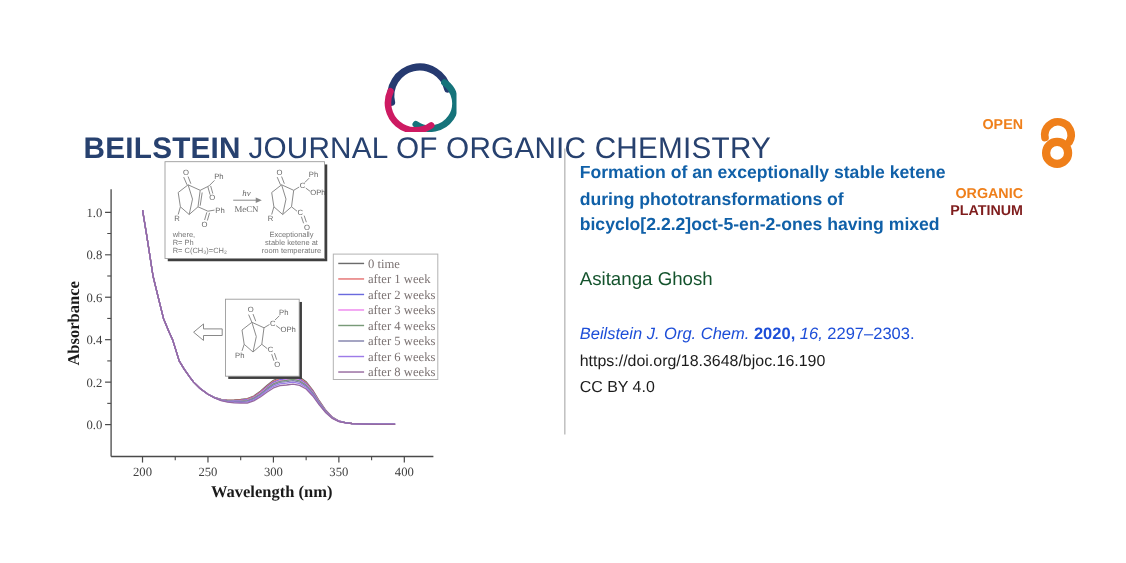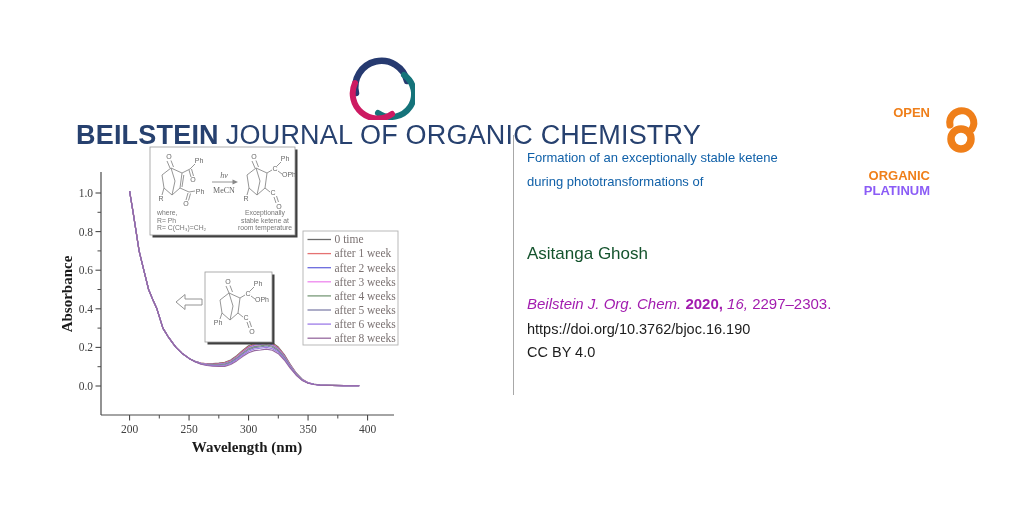--- a/index.html
+++ b/index.html
@@ -6,27 +6,27 @@
   body{width:1024px;height:512px;background:#ffffff;position:relative;overflow:hidden;
        font-family:"Liberation Sans",sans-serif;}
   
   .header{position:absolute;left:62px;top:54px;display:flex;align-items:center;flex-direction:column;}
   .brand-text{margin-left:14px;font-size:27px;color:#27416f;letter-spacing:.2px;white-space:nowrap;}
   .brand-bold{font-weight:700;}
   .brand-rest{font-weight:400;margin-left:7px;}
   .oa-block{position:absolute;right:38px;top:57px;display:flex;align-items:center;}
   .oa-lines{text-align:right;font-weight:700;font-size:13px;line-height:15px;margin-right:6px;}
   .oa-orange{color:#ef7f1a;margin-top:48px;}
-  .oa-gray{color:#8b5cf6;}
+  .oa-gray{color:#7f1d1d;}
   
   .divider{position:absolute;left:513px;top:135px;width:1px;height:260px;background:#a8a8a8;}
   .article{position:absolute;left:527px;top:146px;width:460px;}
-  .article-title{color:#1060a8;font-weight:400;font-size:13px;line-height:23.5px;}
+  .article-title{color:#1060a8;font-weight:700;font-size:16px;line-height:23.5px;}
   .article-author{position:absolute;left:527px;top:244px;font-size:17px;color:#14532d;}
-  .article-citation{position:absolute;left:527px;top:295px;font-size:15px;color:#a21caf;}
+  .article-citation{position:absolute;left:527px;top:295px;font-size:15px;color:#1d4ed8;}
   .cit-italic{font-style:italic;}
   .cit-bold{font-weight:700;}
   .article-doi{position:absolute;left:527px;top:321px;font-size:14.5px;color:#1c1c1c;}
   .article-license{position:absolute;left:527px;top:344px;font-size:14.5px;color:#1c1c1c;}
   
   .chart-wrap{position:absolute;left:60px;top:138px;width:400px;height:345px;}
   .axis-line{stroke:#4a4a4a;stroke-width:1.2;fill:none;}
   text{user-select:none;}
   .mol-line{stroke:#8a8a8a;stroke-width:0.9;fill:none;}
   .mol-label{font-family:"Liberation Sans",sans-serif;font-size:7px;fill:#666;text-anchor:middle;}
@@ -58,30 +58,31 @@
     <circle cx="25" cy="38" r="10" fill="none" stroke="#ef7f1a" stroke-width="7.5"></circle>
   </svg>
 </div>
 
 <div class="divider"></div>
 
 <div class="article">
   <div class="article-title">
     <div>Formation of an exceptionally stable ketene</div>
     <div>during phototransformations of</div>
+    <div>bicyclo[2.2.2]oct-5-en-2-ones having mixed</div>
   </div>
 </div>
 
 <div class="article-author">Asitanga Ghosh</div>
 
 <div class="article-citation">
   <span class="cit-italic">Beilstein J. Org. Chem.</span><span class="cit-bold"> 2020, </span><span class="cit-italic">16, </span><span>2297–2303.</span>
 </div>
 
-<div class="article-doi">https://doi.org/10.3762/bjoc.16.190</div>
+<div class="article-doi">https://doi.org/18.3648/bjoc.16.190</div>
 <div class="article-license">CC BY 4.0</div>
 
 <div class="chart-wrap">
 <svg id="chart-svg" width="400" height="345" viewBox="0 0 400 345">
 
   <path class="axis-line" d="M 41 277 H 334"></path>
   <path class="axis-line" d="M 41 277 V 34"></path>
 
   <g id="gen-ticks">
         <line x1="69.56" y1="277" x2="69.56" y2="282.5" stroke="#4a4a4a" stroke-width="1.1"></line>

